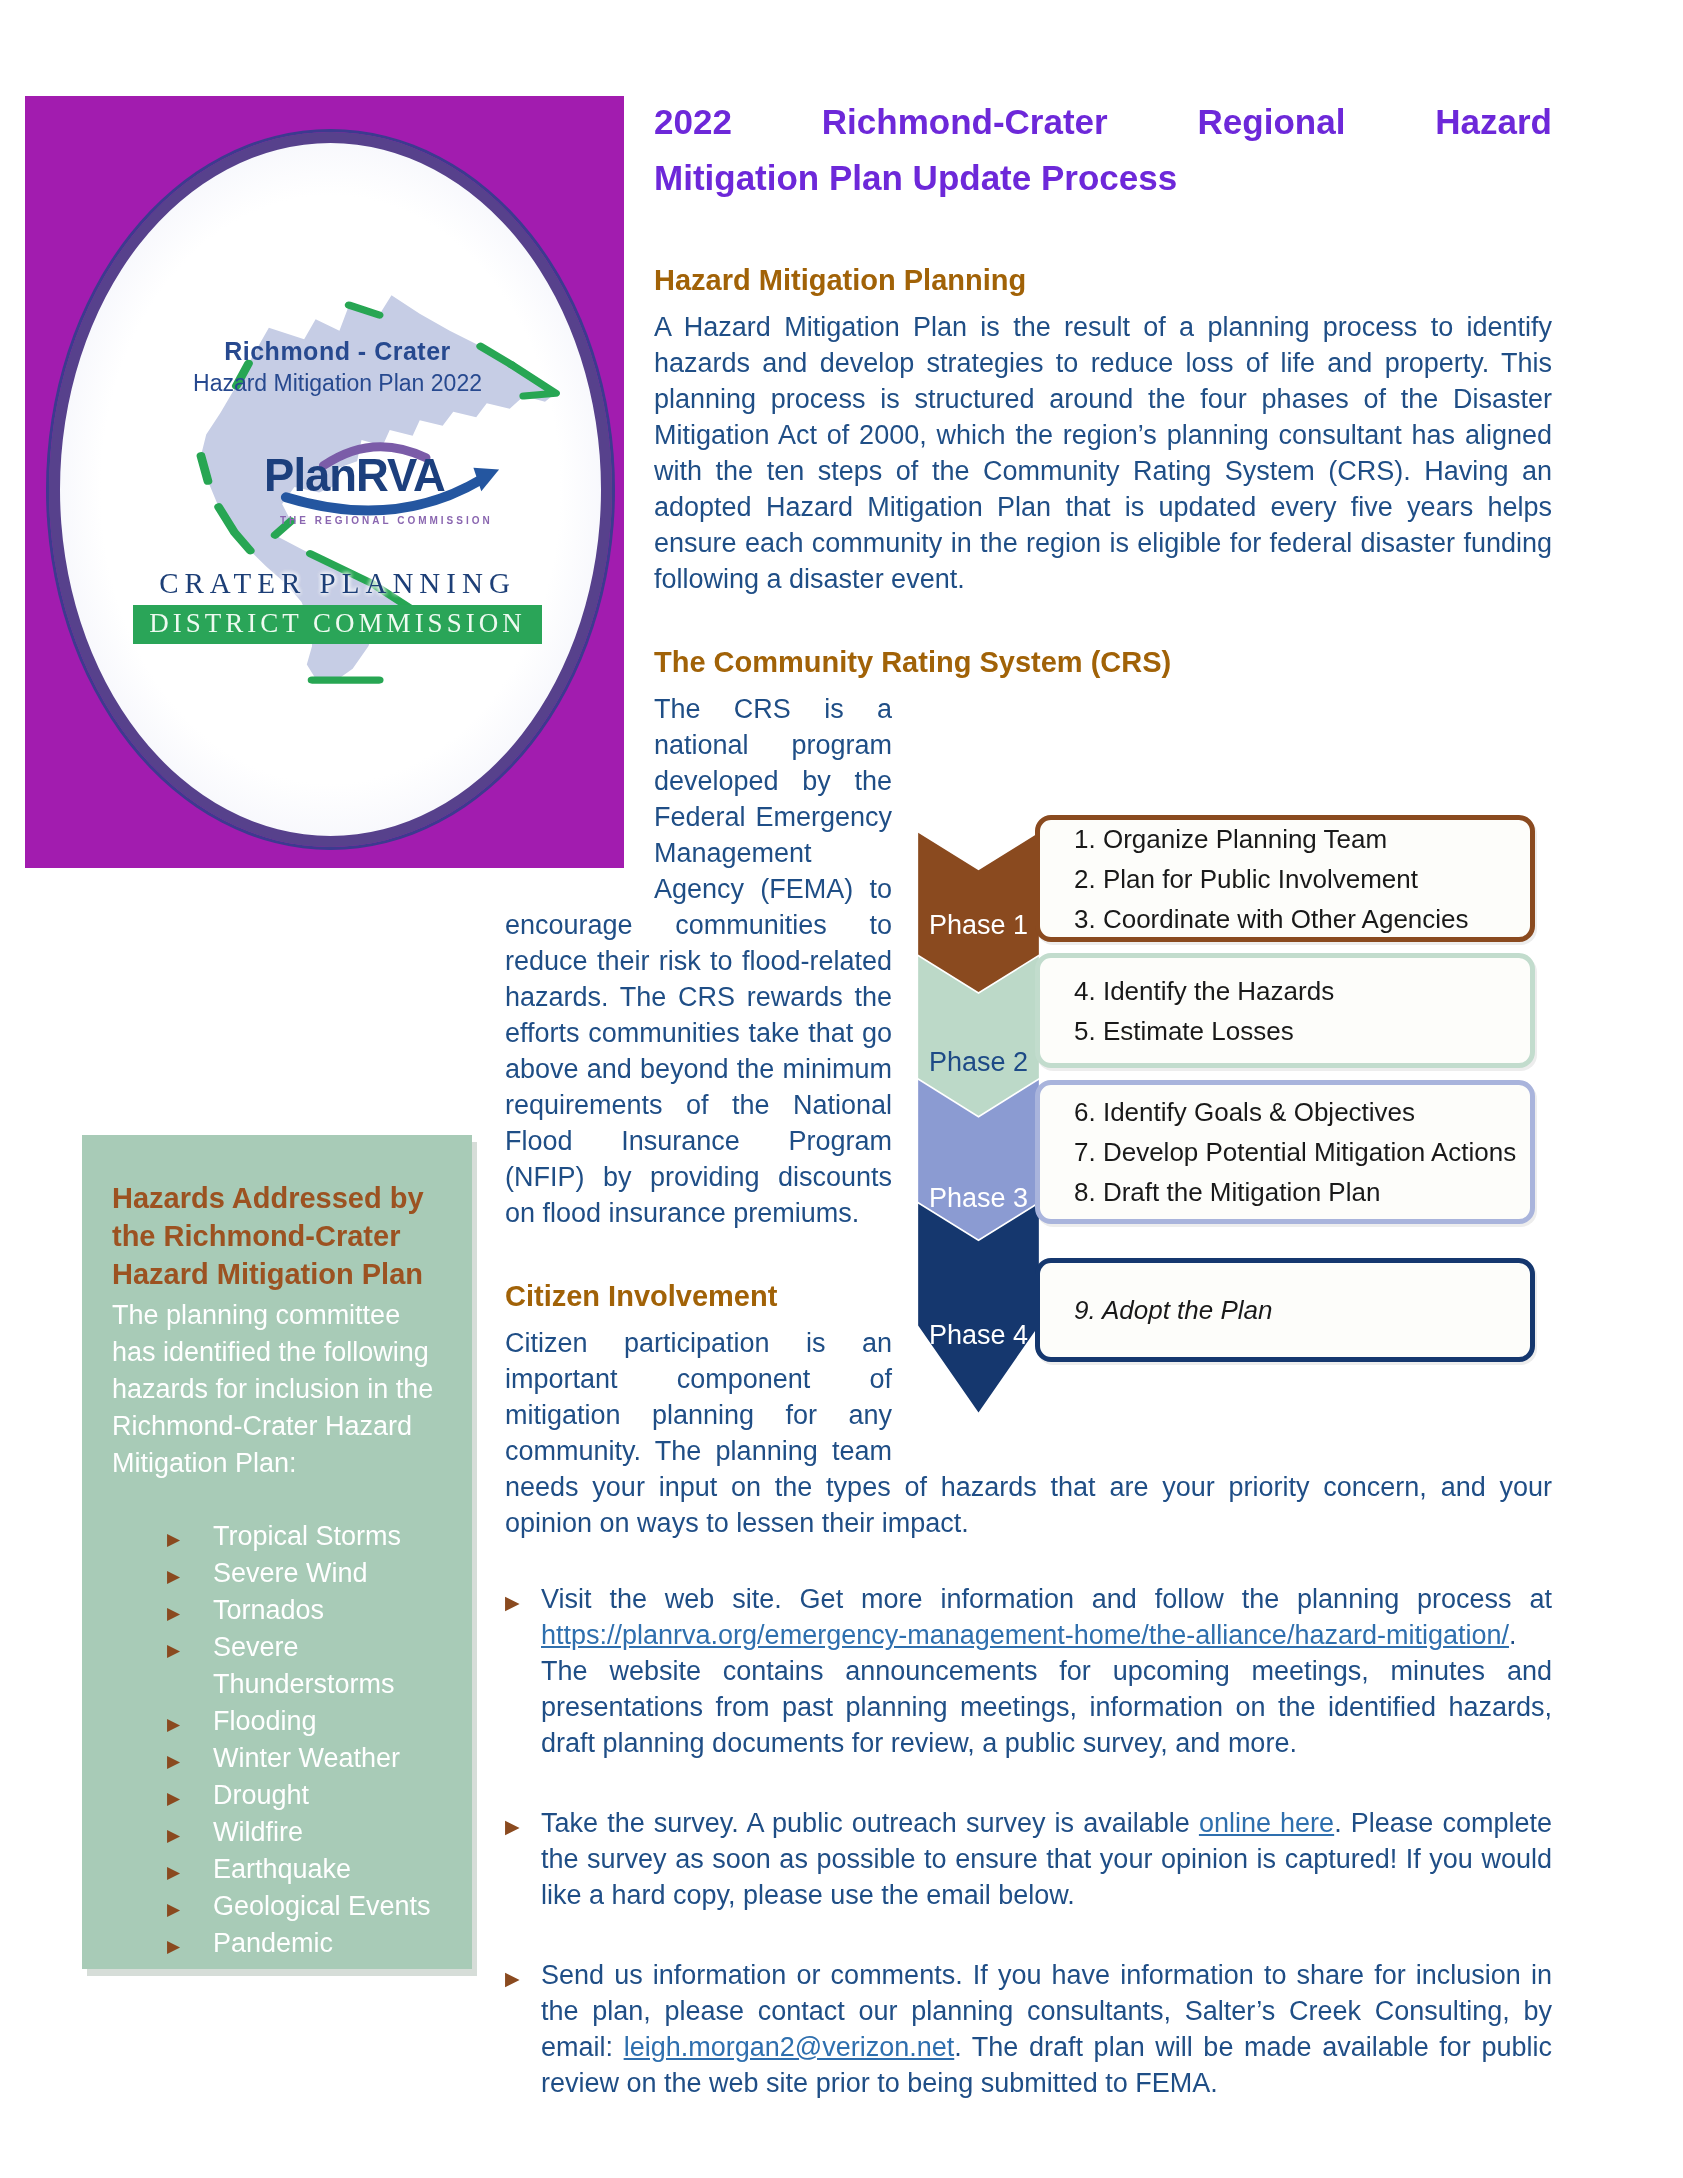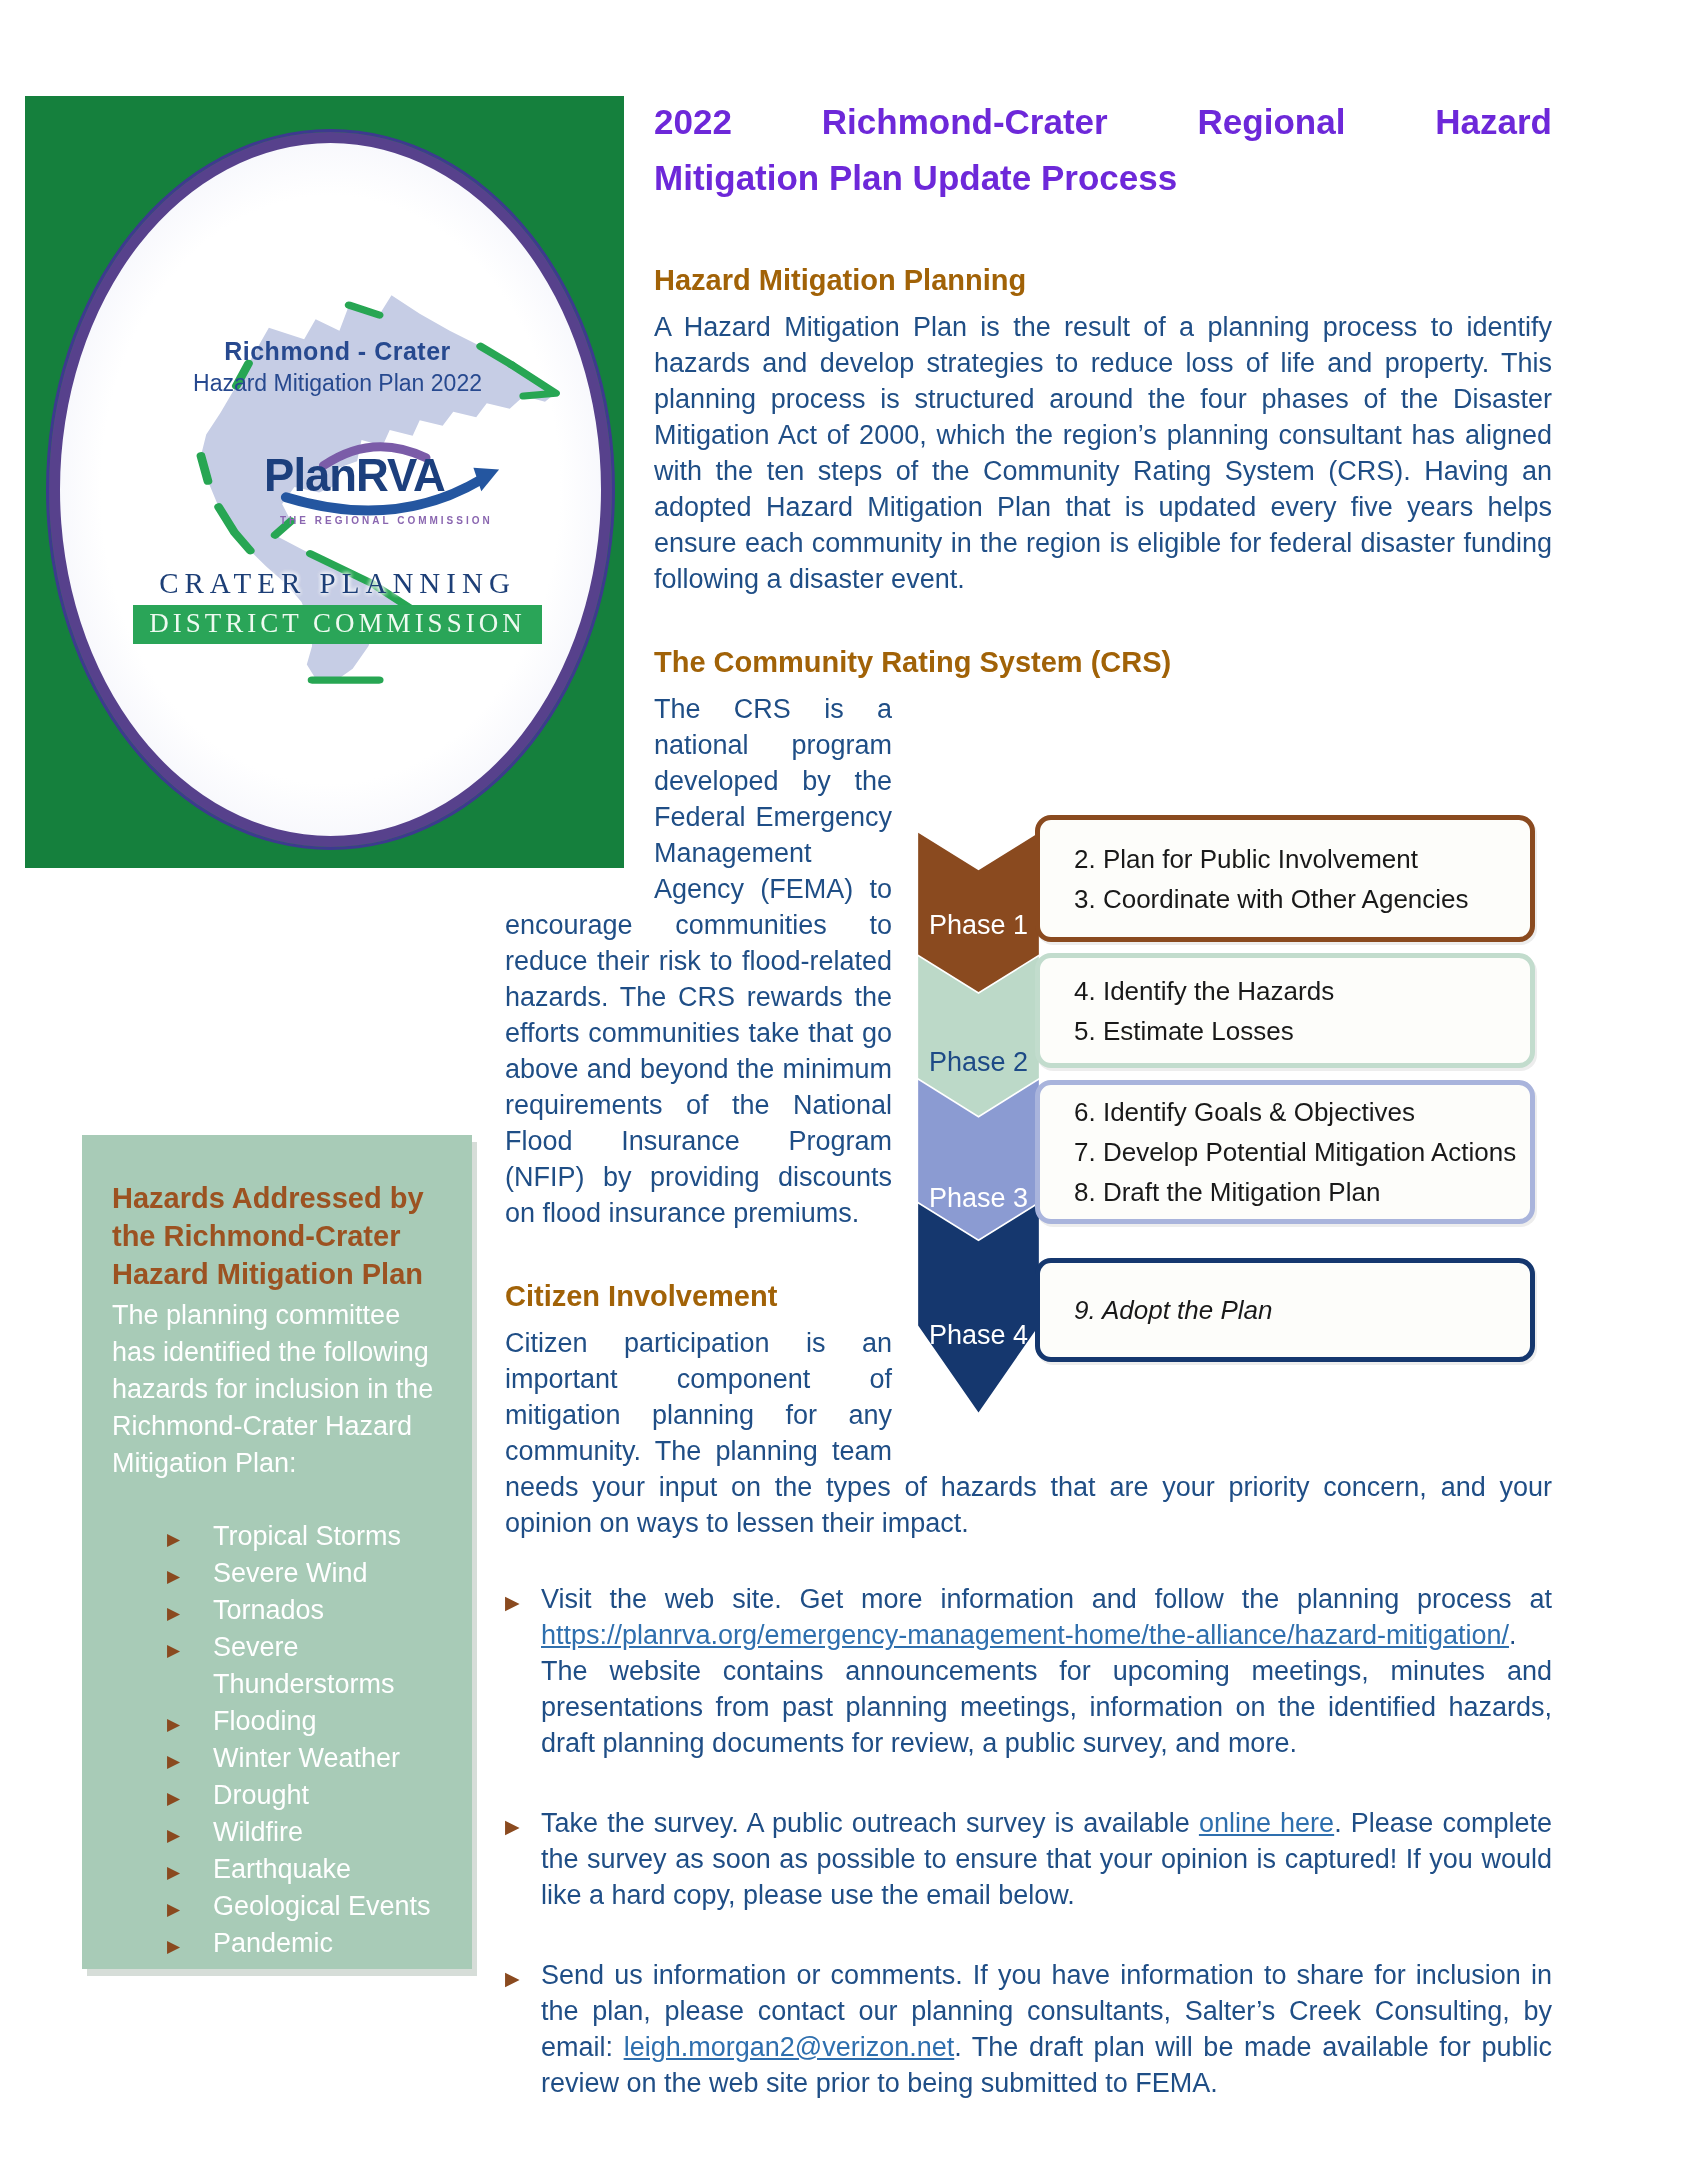--- a/index.html
+++ b/index.html
@@ -1,20 +1,20 @@
 <!DOCTYPE html>
 <html><head>
 <meta charset="utf-8">
 <style>
   html,body{margin:0;padding:0;background:#ffffff;}
   #page{position:relative;width:1683px;height:2178px;background:#ffffff;overflow:hidden;
         font-family:"Liberation Sans",sans-serif;color:#1f4e86;}
 
   
-  .graphic{position:absolute;left:25px;top:96px;width:599px;height:772px;background:#15803d;z-index:3;}
+  .graphic{position:absolute;left:25px;top:96px;width:599px;height:772px;background:#a21caf;z-index:3;}
   .oval{position:absolute;left:24px;top:36px;width:541px;height:693px;border-radius:50%;
         border:11px solid #57418c;overflow:hidden;
         background:radial-gradient(ellipse at center,#ffffff 60%,#f3f4fb 78%,#e0e4f3 92%,#d7dcef 100%);
         box-shadow:0 0 0 3px #3d3a8f;}
   .oval svg.map{position:absolute;left:28px;top:57px;width:487px;height:500px;}
   .map-title{position:absolute;left:40px;top:194px;width:475px;text-align:center;color:#27498f;z-index:5;}
   .map-title .l1{display:block;font-size:25px;font-weight:bold;letter-spacing:0.5px;}
   .map-title .l2{display:block;font-size:23px;margin-top:4px;}
   .planrva{position:absolute;left:186px;top:297px;width:297px;z-index:5;}
   .planrva .tagline{font-size:10px;letter-spacing:3px;color:#8a66b0;margin:-6px 0 0 34px;font-weight:bold;}
@@ -144,20 +144,21 @@
     <div class="crs-wrap">
       <div class="phase-diagram" id="phase-diagram">
           <svg class="chev" viewBox="0 0 122 652">
             <polygon points="0,25 61,63 122,25 122,148 61,186 0,148" fill="#8a4a1f"></polygon>
             <polygon points="0,150 61,188 122,150 122,273 61,311 0,273" fill="#bcd9c8"></polygon>
             <polygon points="0,275 61,313 122,275 122,398 61,436 0,398" fill="#8b9bd2"></polygon>
             <polygon points="0,400 61,438 122,400 122,523 61,611 0,523" fill="#15376e"></polygon>
           </svg>
           <div class="phase-label" style="top: 99px; color: rgb(255, 255, 255);">Phase 1</div>
           <div class="phase-box" style="top: 7px; height: 127px; border: 5px solid rgb(138, 74, 31);">
+            <div class="itm">1. Organize Planning Team</div>
             <div class="itm">2. Plan for Public Involvement</div>
             <div class="itm">3. Coordinate with Other Agencies</div>
           </div>
           <div class="phase-label" style="top: 236px; color: rgb(29, 74, 134);">Phase 2</div>
           <div class="phase-box" style="top: 145px; height: 115px; border: 5px solid rgb(194, 220, 205);">
             <div class="itm">4. Identify the Hazards</div>
             <div class="itm">5. Estimate Losses</div>
           </div>
           <div class="phase-label" style="top: 372px; color: rgb(255, 255, 255);">Phase 3</div>
           <div class="phase-box" style="top: 272px; height: 144px; border: 5px solid rgb(169, 180, 220);">

